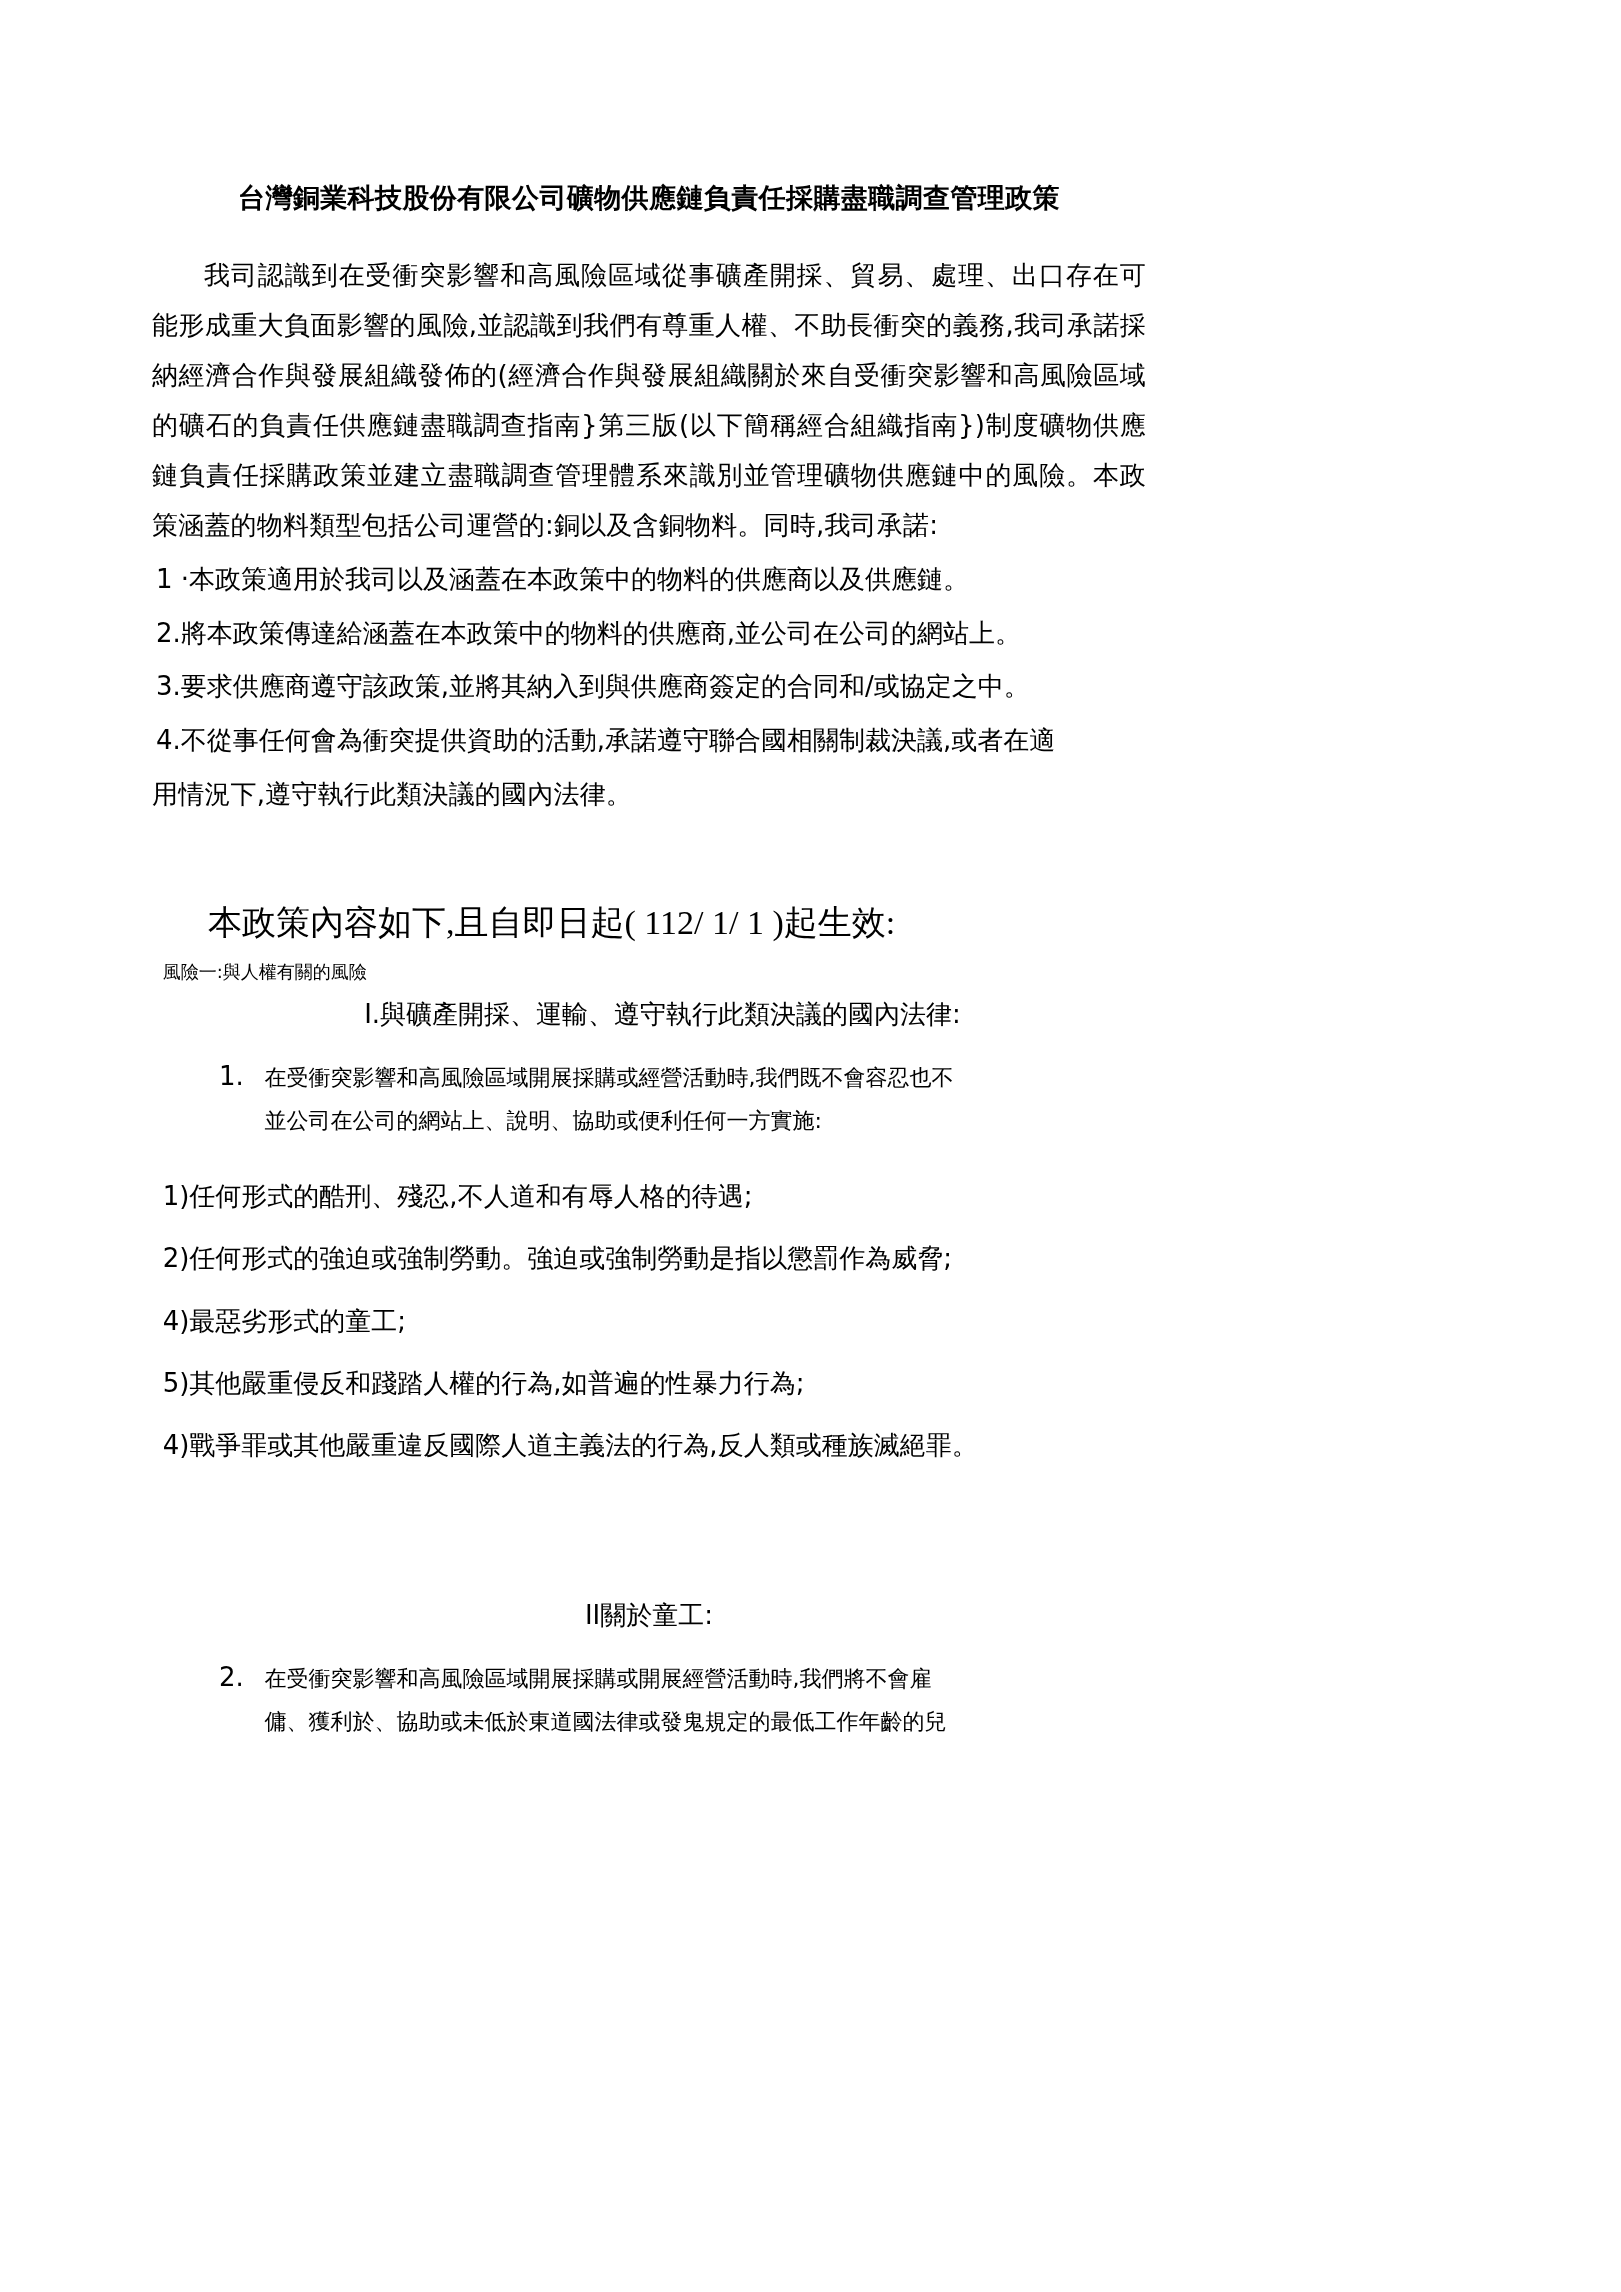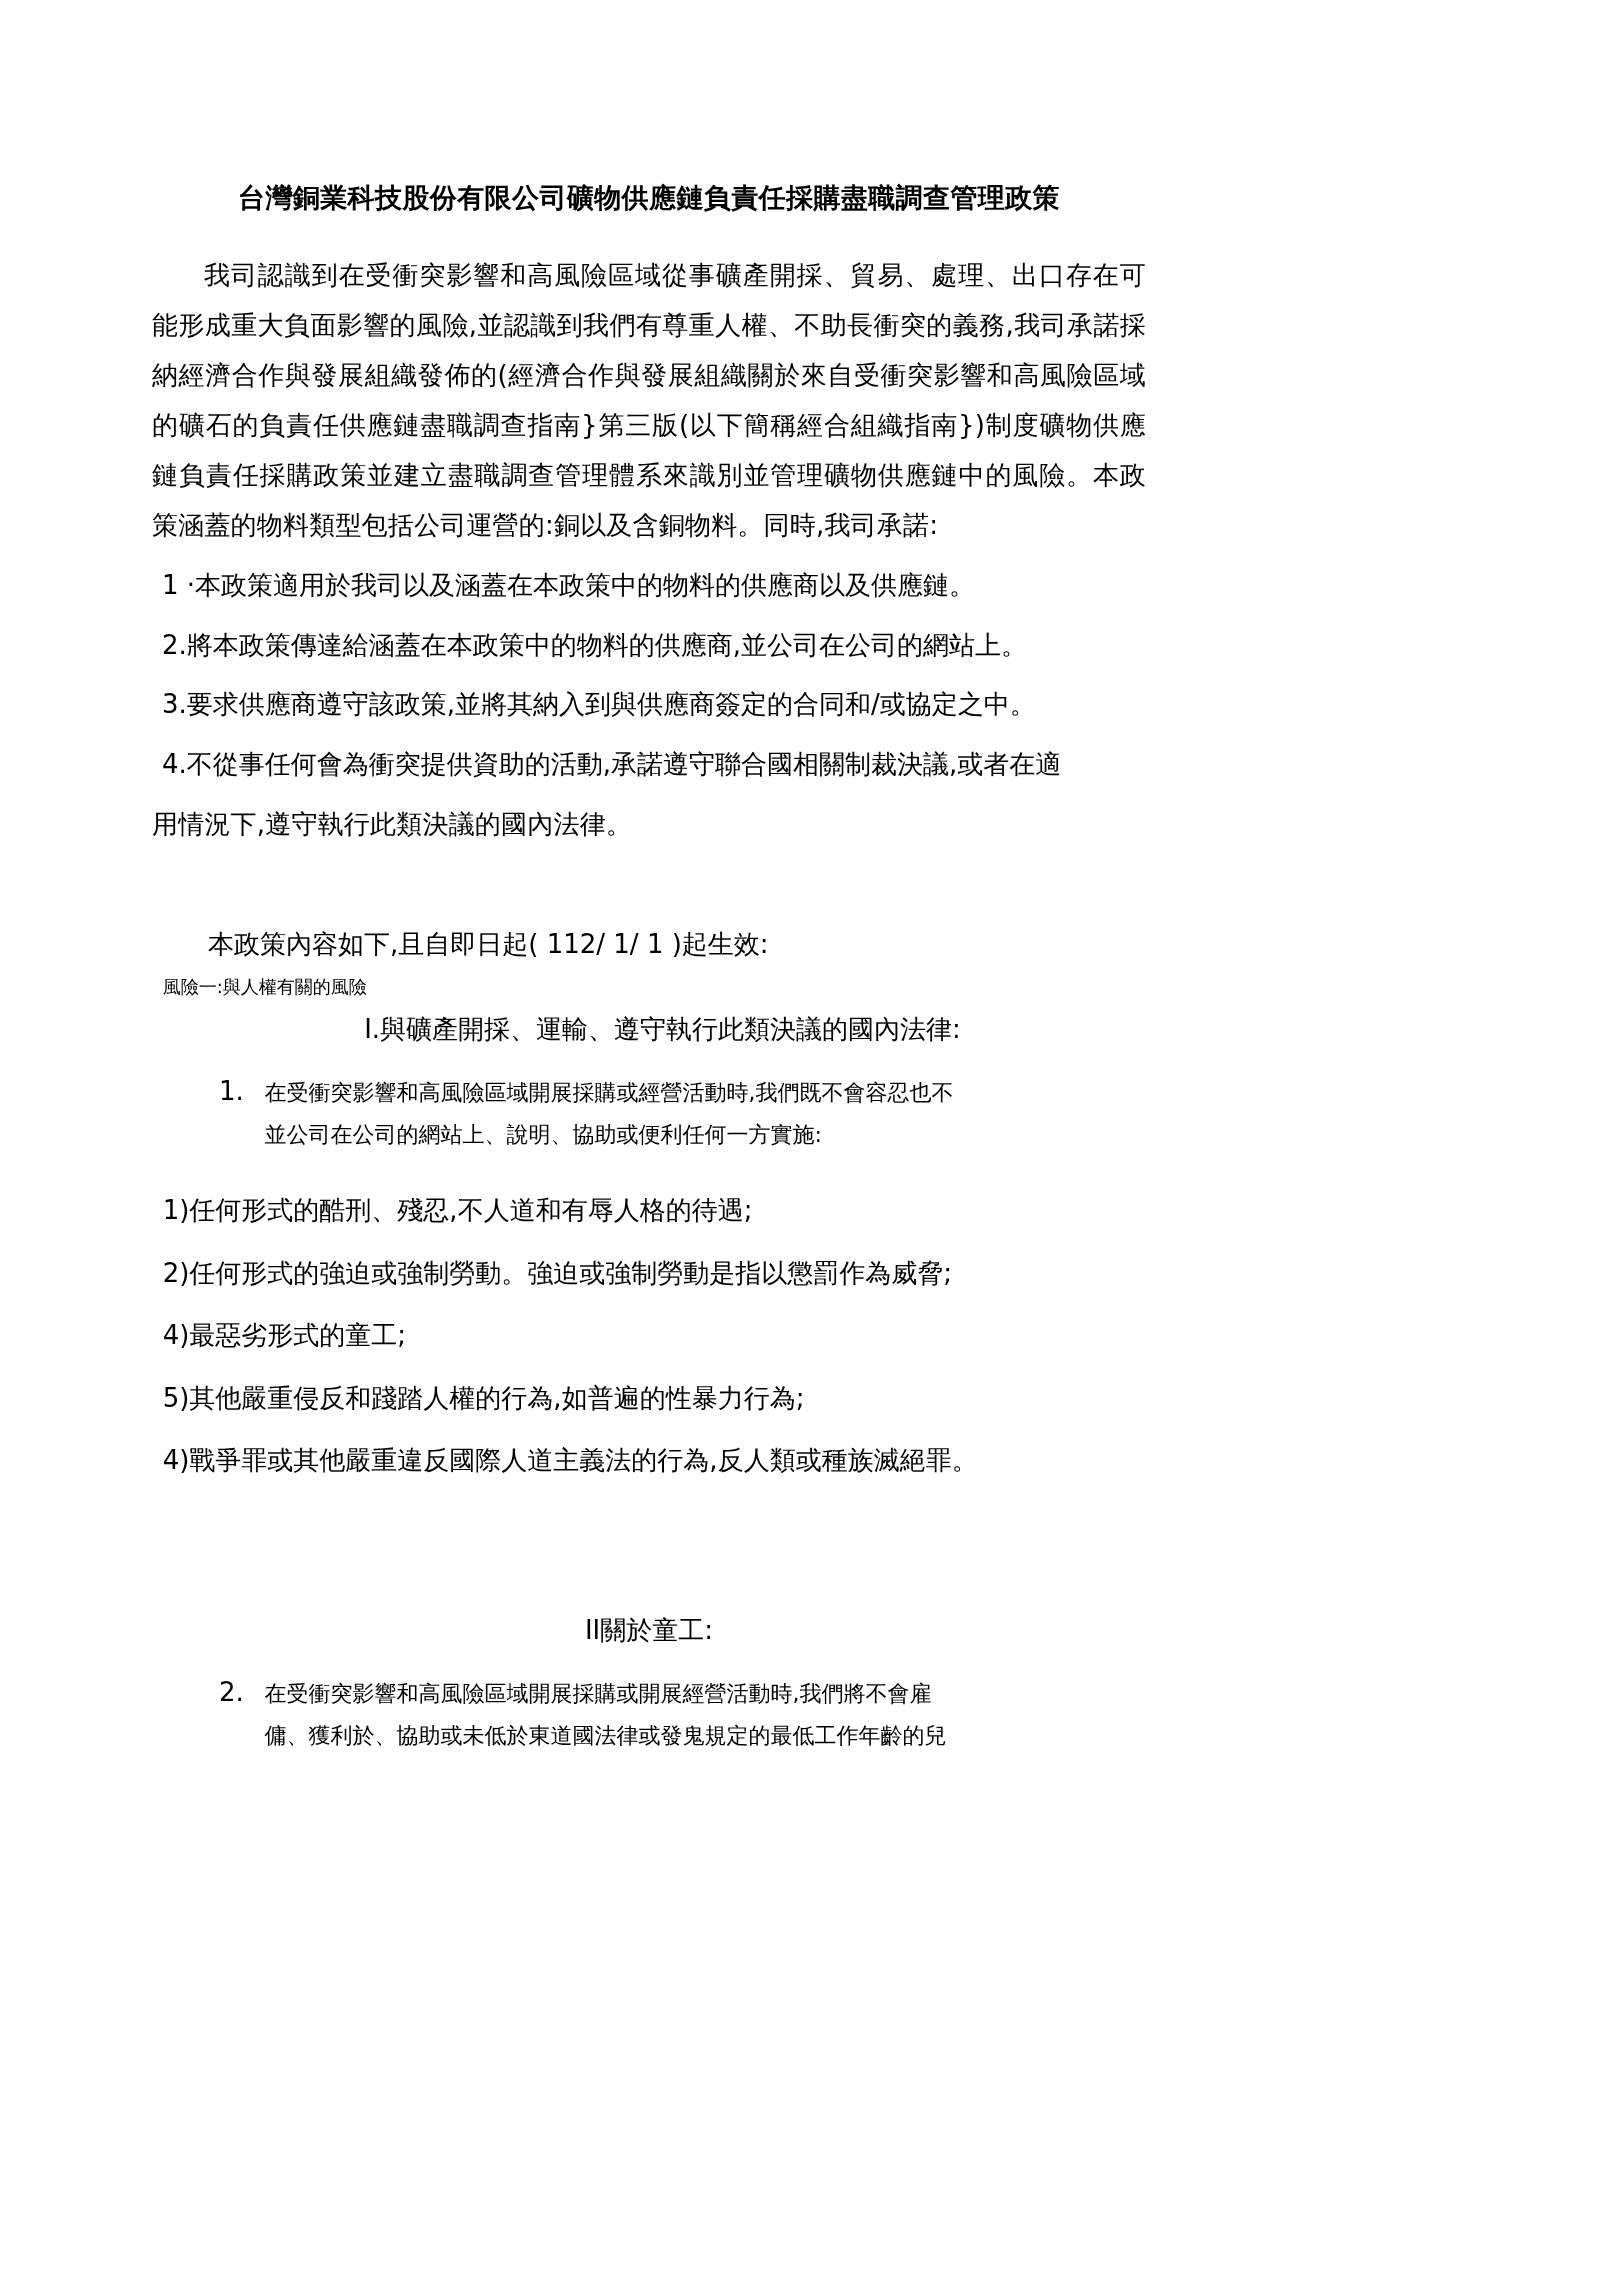--- a/index.html
+++ b/index.html
@@ -41,31 +41,32 @@
     text-indent: 2em;
     margin-bottom: 1.8px;
   }
   .flush {
     margin: 0;
     font-size: 26px;
     line-height: 1.92;
     letter-spacing: 0.2px;
   }
   .numbered-flush {
-    margin: 10px;
+    margin: 4px;
     font-size: 26px;
     line-height: 1.92;
   }
   .spacer-lg { height: 70px; }
   .spacer-xl { height: 107px; }
   .indent-policy {
     margin: 0;
-    font-size: 26px;
+    font-size: 34px;
     line-height: 1.92;
     padding-left: 56px;
+    font-family: Liberation Serif, serif;
   }
   .risk-head {
     margin: 0;
     font-size: 18px;
     line-height: 1.92;
     padding-left: 10.7px;
   }
   .center-sub {
     margin: 0;
     font-size: 26px;

